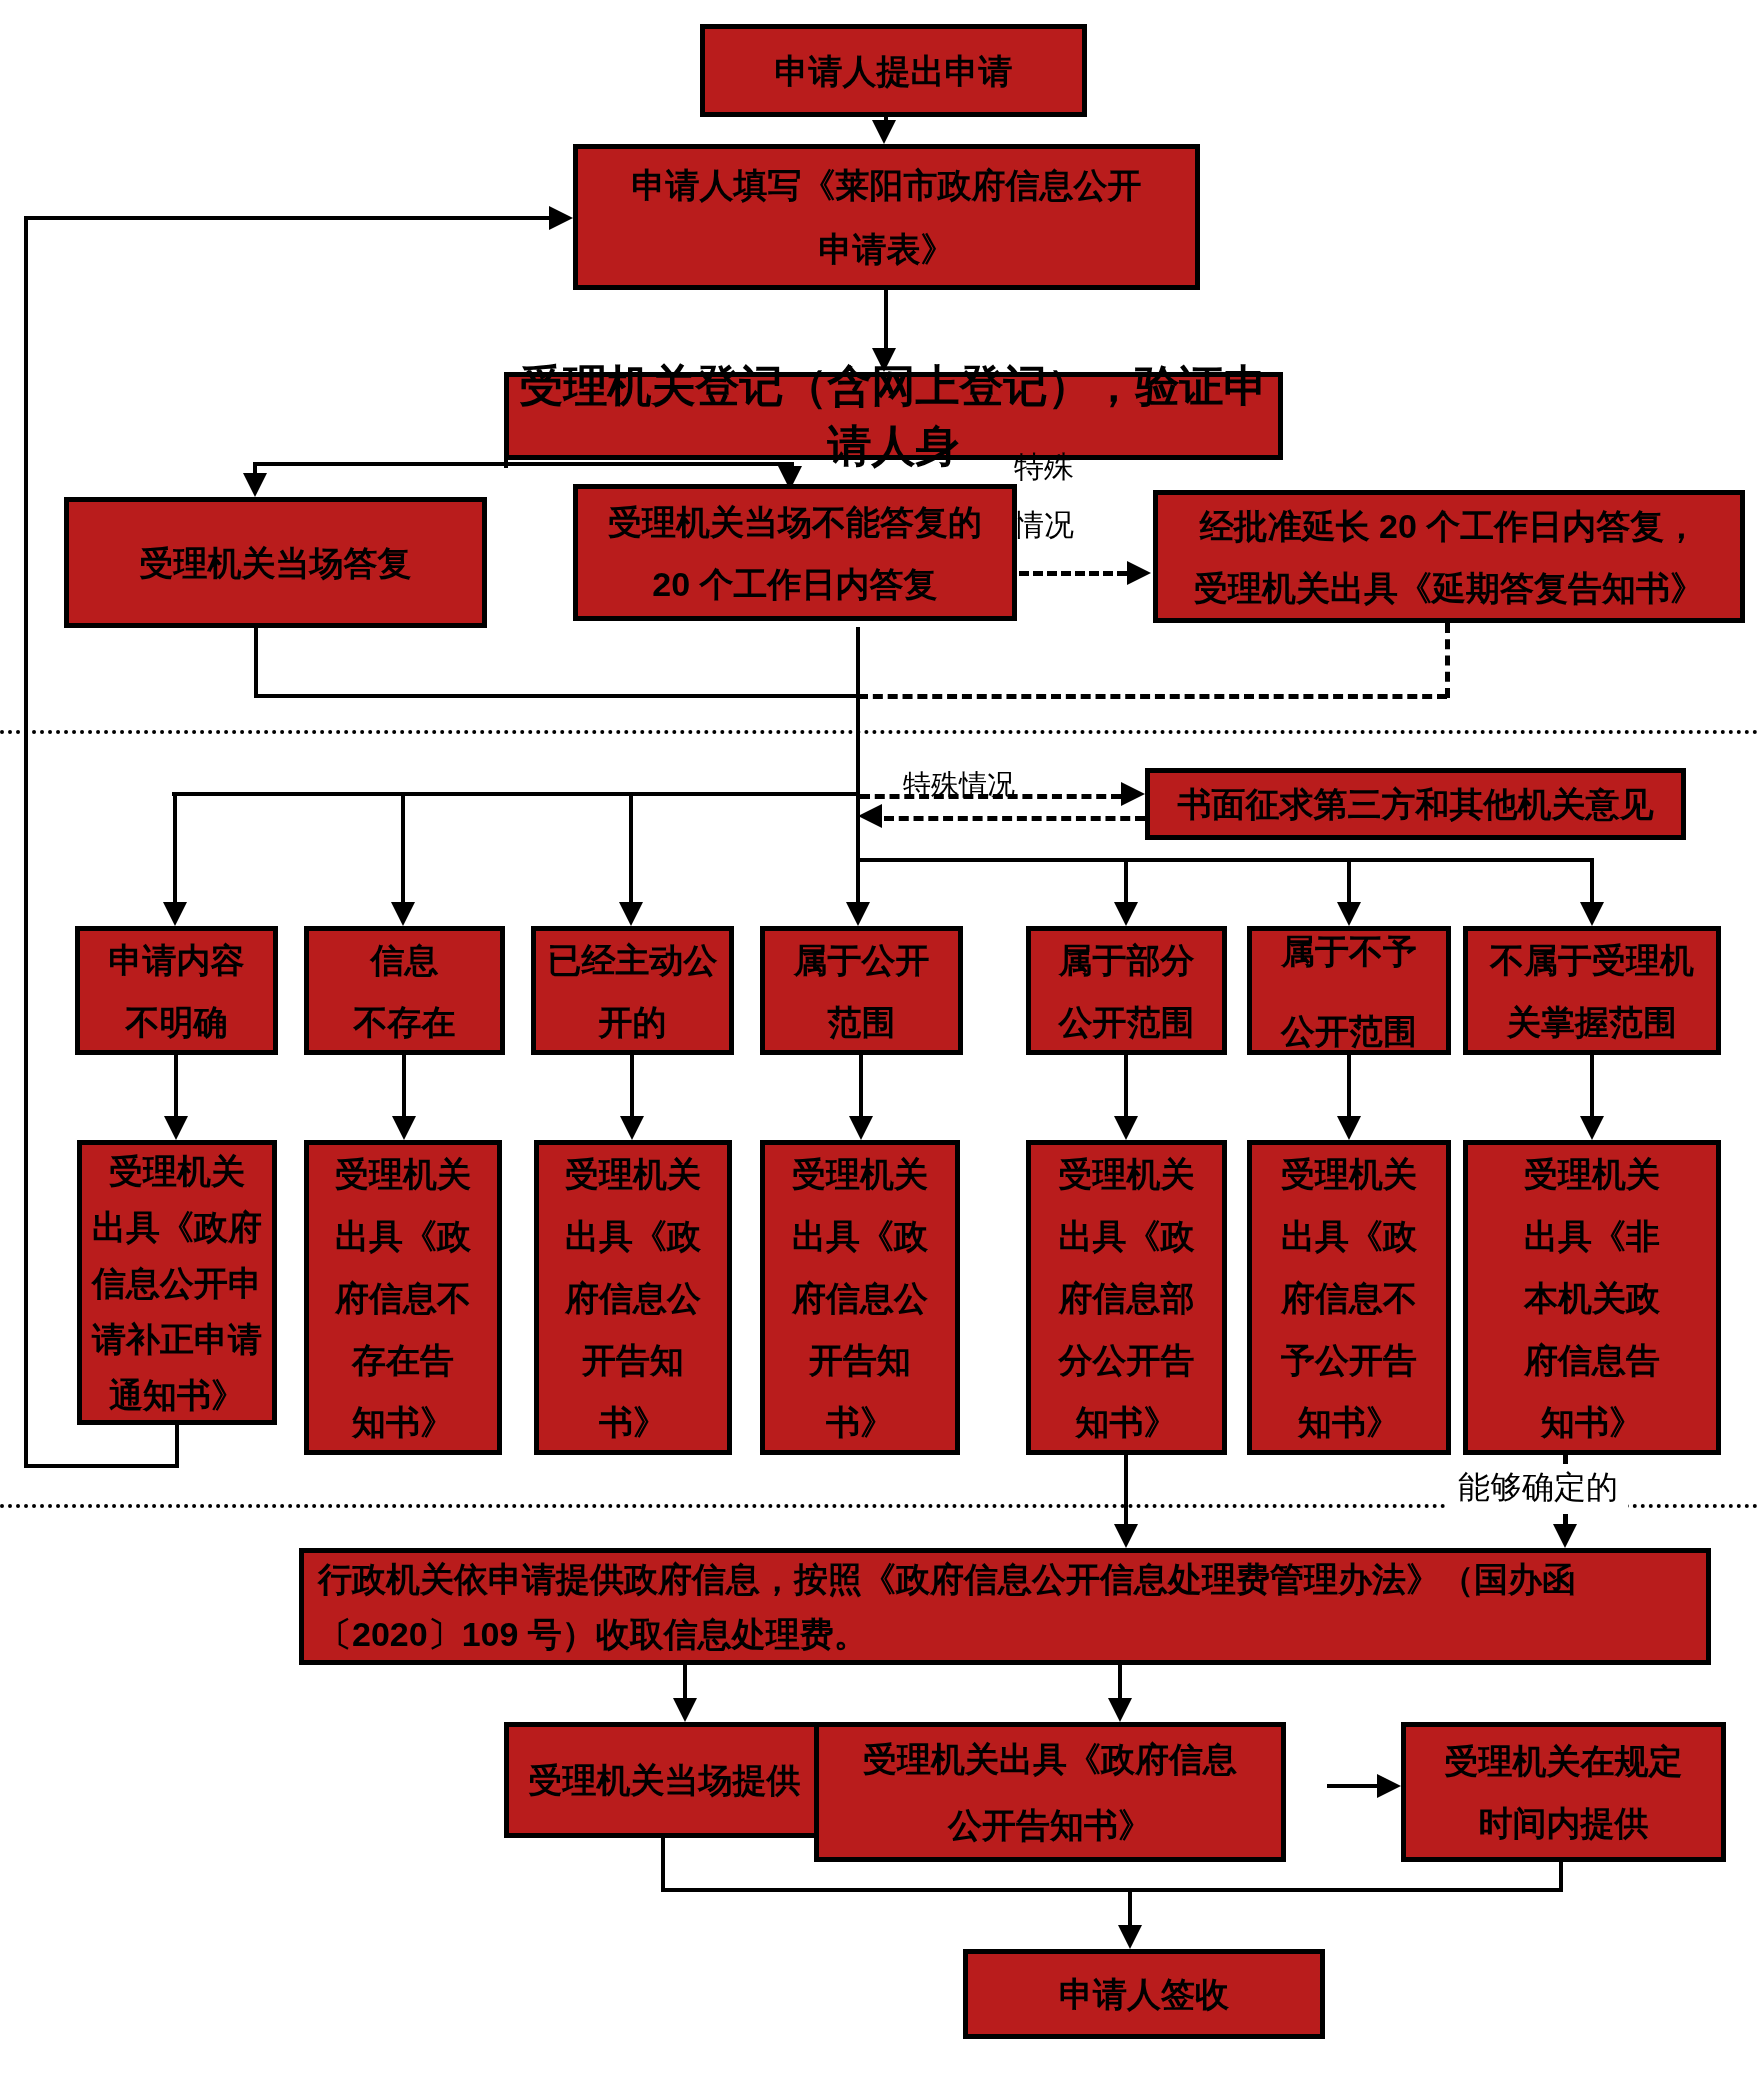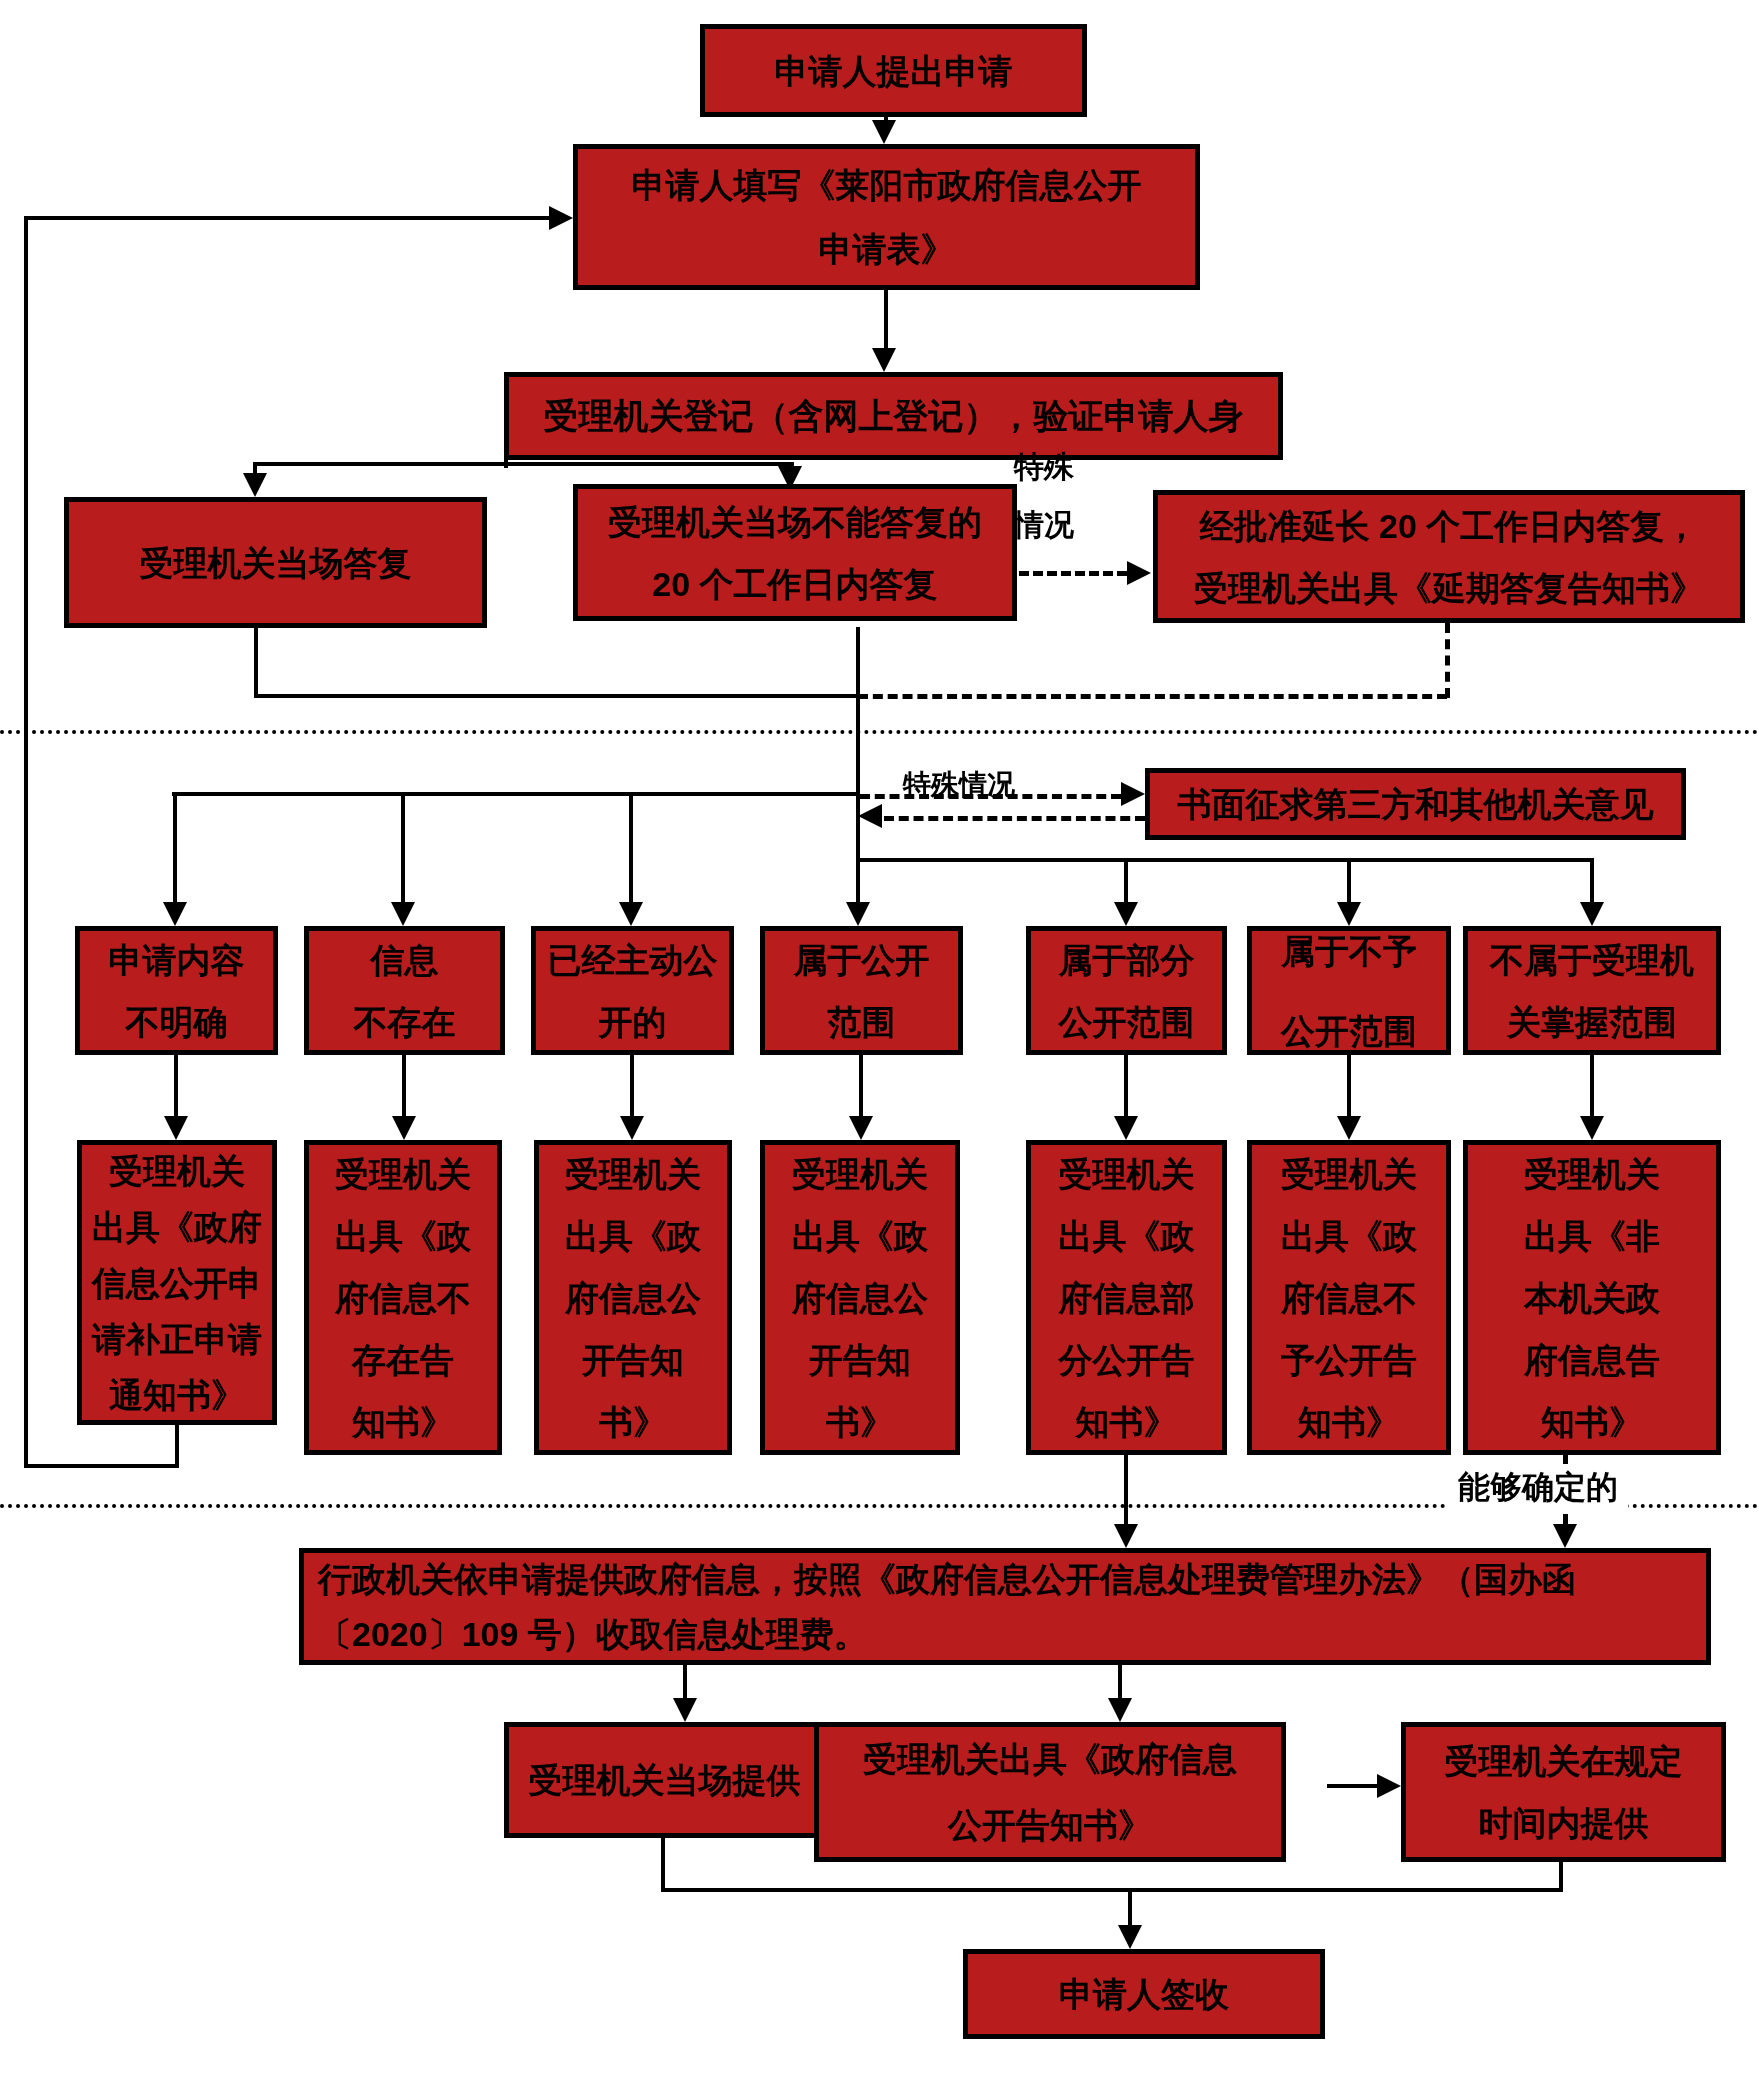--- a/index.html
+++ b/index.html
@@ -14,21 +14,21 @@
     font-weight:bold;font-size:34px;line-height:60px;white-space:pre-line;z-index:3;
   }
   .vl{position:absolute;width:4px;background:#000;z-index:1;}
   .hl{position:absolute;height:4px;background:#000;z-index:1;}
   .vd{position:absolute;width:0;border-left:5px dashed #000;z-index:1;}
   .hd{position:absolute;height:0;border-top:5px dashed #000;z-index:1;}
   .dotline{position:absolute;left:0;width:1759px;height:0;border-top:4px dotted #000;z-index:0;}
   .ad{position:absolute;width:0;height:0;border-left:12px solid transparent;border-right:12px solid transparent;border-top:24px solid #000;z-index:2;}
   .ar{position:absolute;width:0;height:0;border-top:12px solid transparent;border-bottom:12px solid transparent;border-left:24px solid #000;z-index:2;}
   .al{position:absolute;width:0;height:0;border-top:12px solid transparent;border-bottom:12px solid transparent;border-right:24px solid #000;z-index:2;}
-  .lbl{position:absolute;font-size:28px;font-weight:bold;line-height:58px;white-space:pre-line;z-index:6;}
+  .lbl{position:absolute;font-size:28px;font-weight:normal;line-height:58px;white-space:pre-line;z-index:6;}
   .lbl-bg{background:#fff;display:flex;align-items:center;justify-content:center;line-height:30px;}
 </style>
 </head>
 <body>
 
 <div id="canvas">
 
   <div class="vl" style="left:884px;top:117px;height:7px;"></div>
   <div class="ad" style="left:872px;top:120px;"></div>
 
@@ -118,21 +118,21 @@
   <div class="ar" style="left:549px;top:206px;"></div>
 
   <div class="lbl" style="left:1014px;top:438px;width:100px;font-size:30px;">特殊
 情况</div>
   <div class="lbl" style="left:903px;top:756px;width:220px;">特殊情况</div>
   <div class="lbl lbl-bg" style="left:1448px;top:1464px;width:180px;height:46px;font-size:32px;">能够确定的</div>
 
   <div class="box" style="left:700px;top:24px;width:387px;height:93px;">申请人提出申请</div>
   <div class="box" style="left:573px;top:144px;width:627px;height:146px;line-height:64px;">申请人填写《莱阳市政府信息公开
 申请表》</div>
-  <div class="box" style="left:504px;top:372px;width:779px;height:88px;font-size:35px;">受理机关登记（含网上登记），验证申请人身</div>
+  <div class="box" style="left:504px;top:372px;width:779px;height:88px;font-size:44px;">受理机关登记（含网上登记），验证申请人身</div>
 
   <div class="box" style="left:64px;top:497px;width:423px;height:131px;">受理机关当场答复</div>
   <div class="box" style="left:573px;top:484px;width:444px;height:137px;line-height:62px;">受理机关当场不能答复的
 20 个工作日内答复</div>
   <div class="box" style="left:1153px;top:490px;width:592px;height:133px;line-height:62px;">经批准延长 20 个工作日内答复，
 受理机关出具《延期答复告知书》</div>
 
   <div class="box" style="left:1145px;top:768px;width:541px;height:72px;">书面征求第三方和其他机关意见</div>
 
   <div class="box" style="left:75px;top:926px;width:203px;height:129px;line-height:62px;">申请内容

